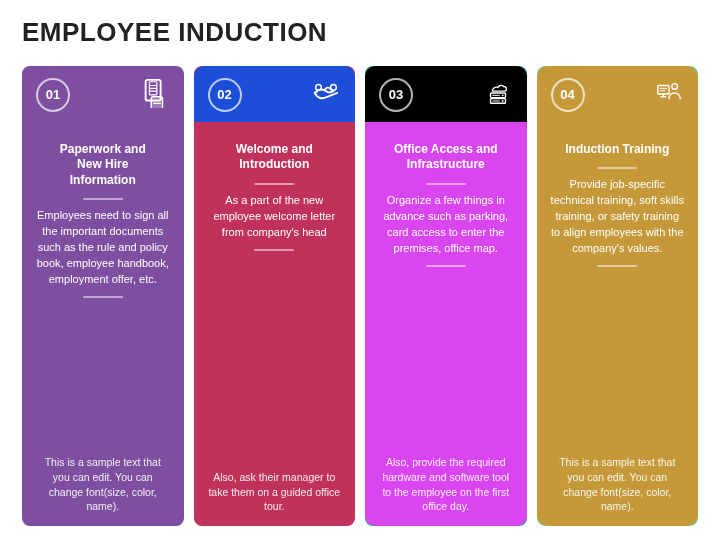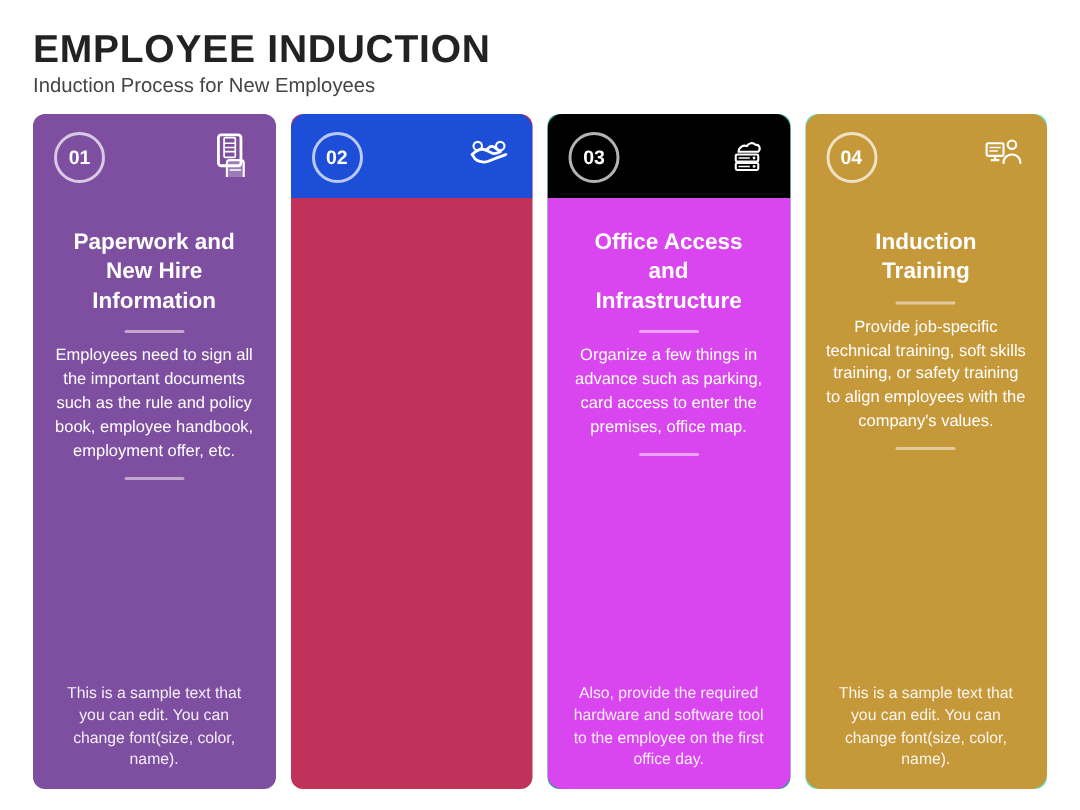--- a/index.html
+++ b/index.html
@@ -9,20 +9,21 @@
       width: 720px;
       height: 540px;
       overflow: hidden;
     }
     .page {
       width: 720px;
       height: 540px;
       padding: 18px 22px 14px 22px;
       display: flex;
       flex-direction: column;
+      gap: 19px;
     }
     .page-title {
       font-size: 26px;
       font-weight: 900;
       color: #222;
       letter-spacing: 0.5px;
       line-height: 1.1;
     }
     .page-subtitle {
       font-size: 13.5px;
@@ -68,21 +69,21 @@
       line-height: 1;
     }
     .card-body {
       flex: 1;
       padding: 12px 14px 12px 14px;
       display: flex;
       flex-direction: column;
       border-radius: 0 0 10px 10px;
     }
     .card-title {
-      font-size: 15px;
+      font-size: 12px;
       font-weight: 800;
       color: #fff;
       text-align: center;
       padding: 8px 10px 10px 10px;
       line-height: 1.3;
     }
     .card-divider {
       width: 40px;
       height: 2px;
       background: rgba(255,255,255,0.5);
@@ -128,21 +129,20 @@
     .icon-svg {
       width: 30px;
       height: 30px;
     }
   </style>
 </head>
 <body>
 
 <div class="page">
   <div class="page-title">EMPLOYEE INDUCTION</div>
-  <div class="page-subtitle">Induction Process for New Employees</div>
 
   <div class="cards-row">
 
     <div class="card card-1">
       <div class="card-header">
         <div class="card-number-circle">01</div>
         <div class="card-icon">
           <svg class="icon-svg" viewBox="0 0 32 32" fill="none" xmlns="http://www.w3.org/2000/svg">
             <rect x="6" y="2" width="16" height="22" rx="2" stroke="white" stroke-width="2" fill="none"></rect>
             <rect x="10" y="4" width="8" height="14" rx="1" stroke="white" stroke-width="1.2" fill="none"></rect>
@@ -170,20 +170,27 @@
         <div class="card-icon">
           <svg class="icon-svg" viewBox="0 0 32 32" fill="none" xmlns="http://www.w3.org/2000/svg">
             <path d="M4 16 C6 14, 10 11, 14 13 L18 15 C20 16, 22 15, 24 14" stroke="white" stroke-width="2" fill="none" stroke-linecap="round"></path>
             <path d="M14 13 L16 11 C17 10, 19 10, 20 11 L24 14" stroke="white" stroke-width="2" fill="none" stroke-linecap="round"></path>
             <path d="M4 16 L6 19 C8 21, 12 22, 15 21 L20 19 C22 18, 26 17, 28 16" stroke="white" stroke-width="2" fill="none" stroke-linecap="round"></path>
             <circle cx="8" cy="10" r="3" stroke="white" stroke-width="1.5" fill="none"></circle>
             <circle cx="24" cy="10" r="3" stroke="white" stroke-width="1.5" fill="none"></circle>
           </svg>
         </div>
       </div>
+      <div class="card-body">
+        <div class="card-title">Welcome and Introduction</div>
+        <div class="card-divider"></div>
+        <div class="card-text">As a part of the new employee welcome letter from company's head</div>
+        <div class="card-divider"></div>
+        <div class="card-sample">Also, ask their manager to take them on a guided office tour.</div>
+      </div>
     </div>
 
     <div class="card card-3">
       <div class="card-header">
         <div class="card-number-circle">03</div>
         <div class="card-icon">
           <svg class="icon-svg" viewBox="0 0 32 32" fill="none" xmlns="http://www.w3.org/2000/svg">
 
             <path d="M10 14 C10 11, 13 9, 16 10 C17 8, 20 7, 22 9 C25 9, 26 12, 24 14 Z" stroke="white" stroke-width="1.5" fill="none"></path>
 

